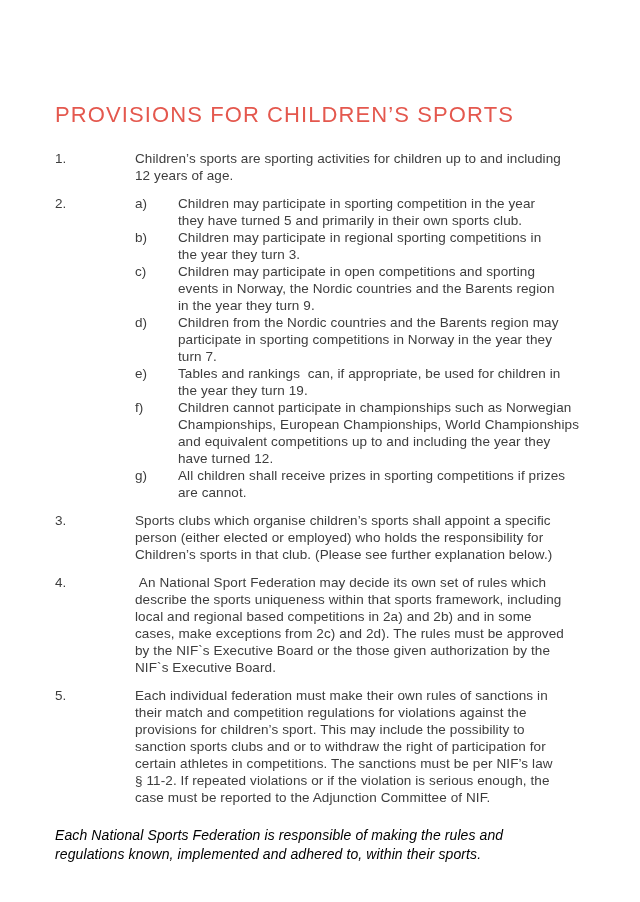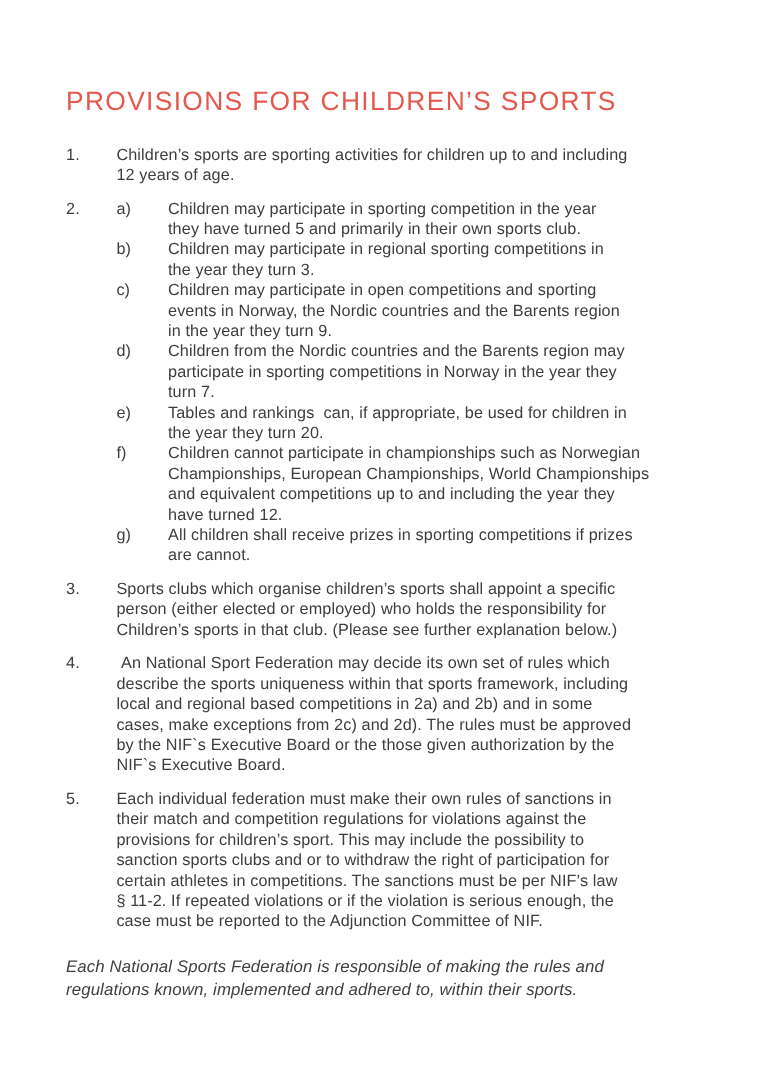--- a/index.html
+++ b/index.html
@@ -10,21 +10,21 @@
   body {
     width: 640px;
     height: 902px;
     overflow: hidden;
     font-family: "Liberation Sans", sans-serif;
   }
   .page {
     box-sizing: border-box;
     width: 640px;
     height: 902px;
-    padding: 72px 50px 0 55px;
+    padding: 102px 50px 0 55px;
     background: #ffffff;
   }
   .title {
     margin: 0 0 22px 0;
     font-size: 22px;
     font-weight: 400;
     letter-spacing: 1.1px;
     line-height: 26px;
     color: #e4584e;
   }
@@ -36,39 +36,40 @@
     line-height: 17px;
     letter-spacing: 0.1px;
   }
   .num {
     flex: 0 0 42px;
     width: 42px;
   }
   .txt-col {
     flex: 1;
     min-width: 0;
+    margin-left: 38px;
   }
   .txt {
     white-space: pre-wrap;
   }
   .sub {
     display: flex;
   }
   .letter {
     flex: 0 0 43px;
     width: 43px;
   }
   .subtxt {
     flex: 1;
     min-width: 0;
     white-space: pre-wrap;
   }
   .footer-note {
     margin: 20px 0 0 0;
-    color: #404040;
+    color: #000000;
     font-style: italic;
     font-size: 14px;
     line-height: 18.5px;
     letter-spacing: 0.1px;
     white-space: pre-wrap;
   }
 </style>
 </head>
 <body>
 
@@ -105,21 +106,21 @@
       </div>
       <div class="sub">
         <div class="letter">d)</div>
         <div class="subtxt">Children from the Nordic countries and the Barents region may
 participate in sporting competitions in Norway in the year they
 turn 7.</div>
       </div>
       <div class="sub">
         <div class="letter">e)</div>
         <div class="subtxt">Tables and rankings  can, if appropriate, be used for children in
-the year they turn 20.</div>
+the year they turn 19.</div>
       </div>
       <div class="sub">
         <div class="letter">f)</div>
         <div class="subtxt">Children cannot participate in championships such as Norwegian
 Championships, European Championships, World Championships
 and equivalent competitions up to and including the year they
 have turned 12.</div>
       </div>
       <div class="sub">
         <div class="letter">g)</div>

